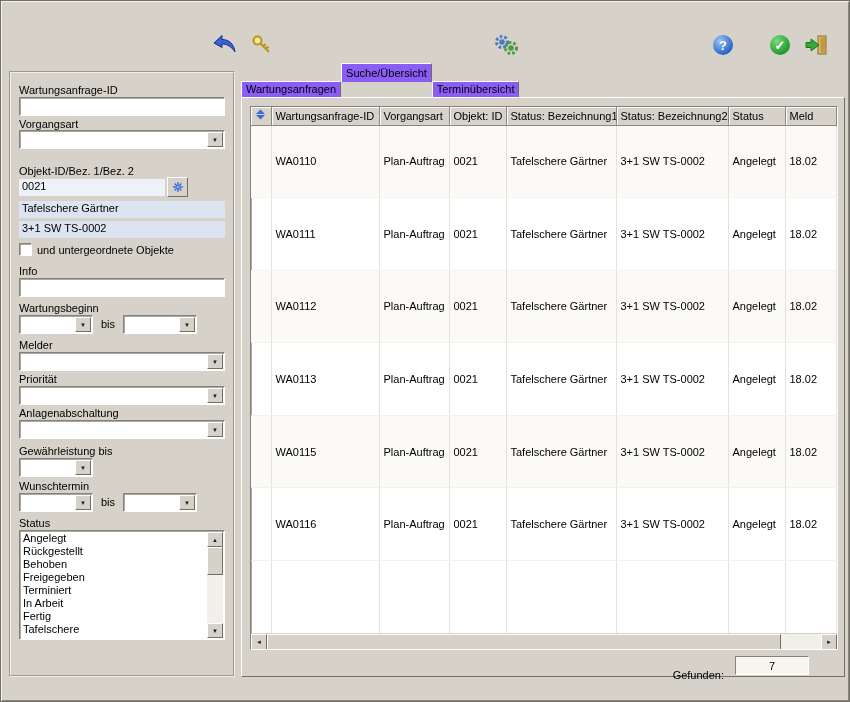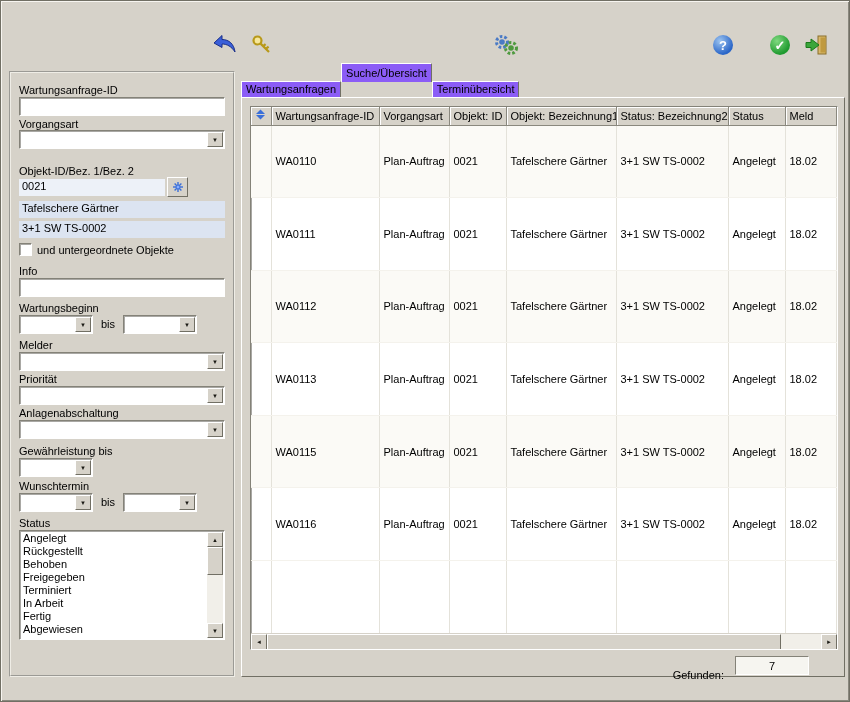--- a/index.html
+++ b/index.html
@@ -223,21 +223,21 @@
     <div class="lbl" style="left:8px;top:444px">Status</div>
     <div class="listbox" style="left:8px;top:457px;width:206px;height:110px">
       <div class="lb-items">
           <div class="lb-item">Angelegt</div>
           <div class="lb-item">Rückgestellt</div>
           <div class="lb-item">Behoben</div>
           <div class="lb-item">Freigegeben</div>
           <div class="lb-item">Terminiert</div>
           <div class="lb-item">In Arbeit</div>
           <div class="lb-item">Fertig</div>
-          <div class="lb-item">Abgewiesen</div>
+          <div class="lb-item">Tafelschere</div>
         </div>
       <div class="lb-scroll">
         <div class="sb-btn up">▲</div>
         <div class="sb-thumb"></div>
         <div class="sb-btn down">▼</div>
       </div>
     </div>
   </div>
 
   <div class="tab-bar">
@@ -263,21 +263,21 @@
           <tr>
             <th class="iconcol">
               <svg width="11" height="11" viewBox="0 0 11 11">
                 <path d="M5.5 0.5 L10 5 H1 Z" fill="#3A6FD9"></path>
                 <path d="M5.5 10.5 L1 6 H10 Z" fill="#3A6FD9"></path>
               </svg>
             </th>
           <th>Wartungsanfrage-ID</th>
               <th>Vorgangsart</th>
               <th>Objekt: ID</th>
-              <th>Objekt: Bezeichnung1</th>
+              <th>Status: Bezeichnung1</th>
               <th>Status: Bezeichnung2</th>
               <th>Status</th>
               <th>Meld</th>
             </tr>
         </thead>
         <tbody>
             <tr class="datarow">
               <td></td>
               <td>WA0110</td>
               <td>Plan-Auftrag</td>

